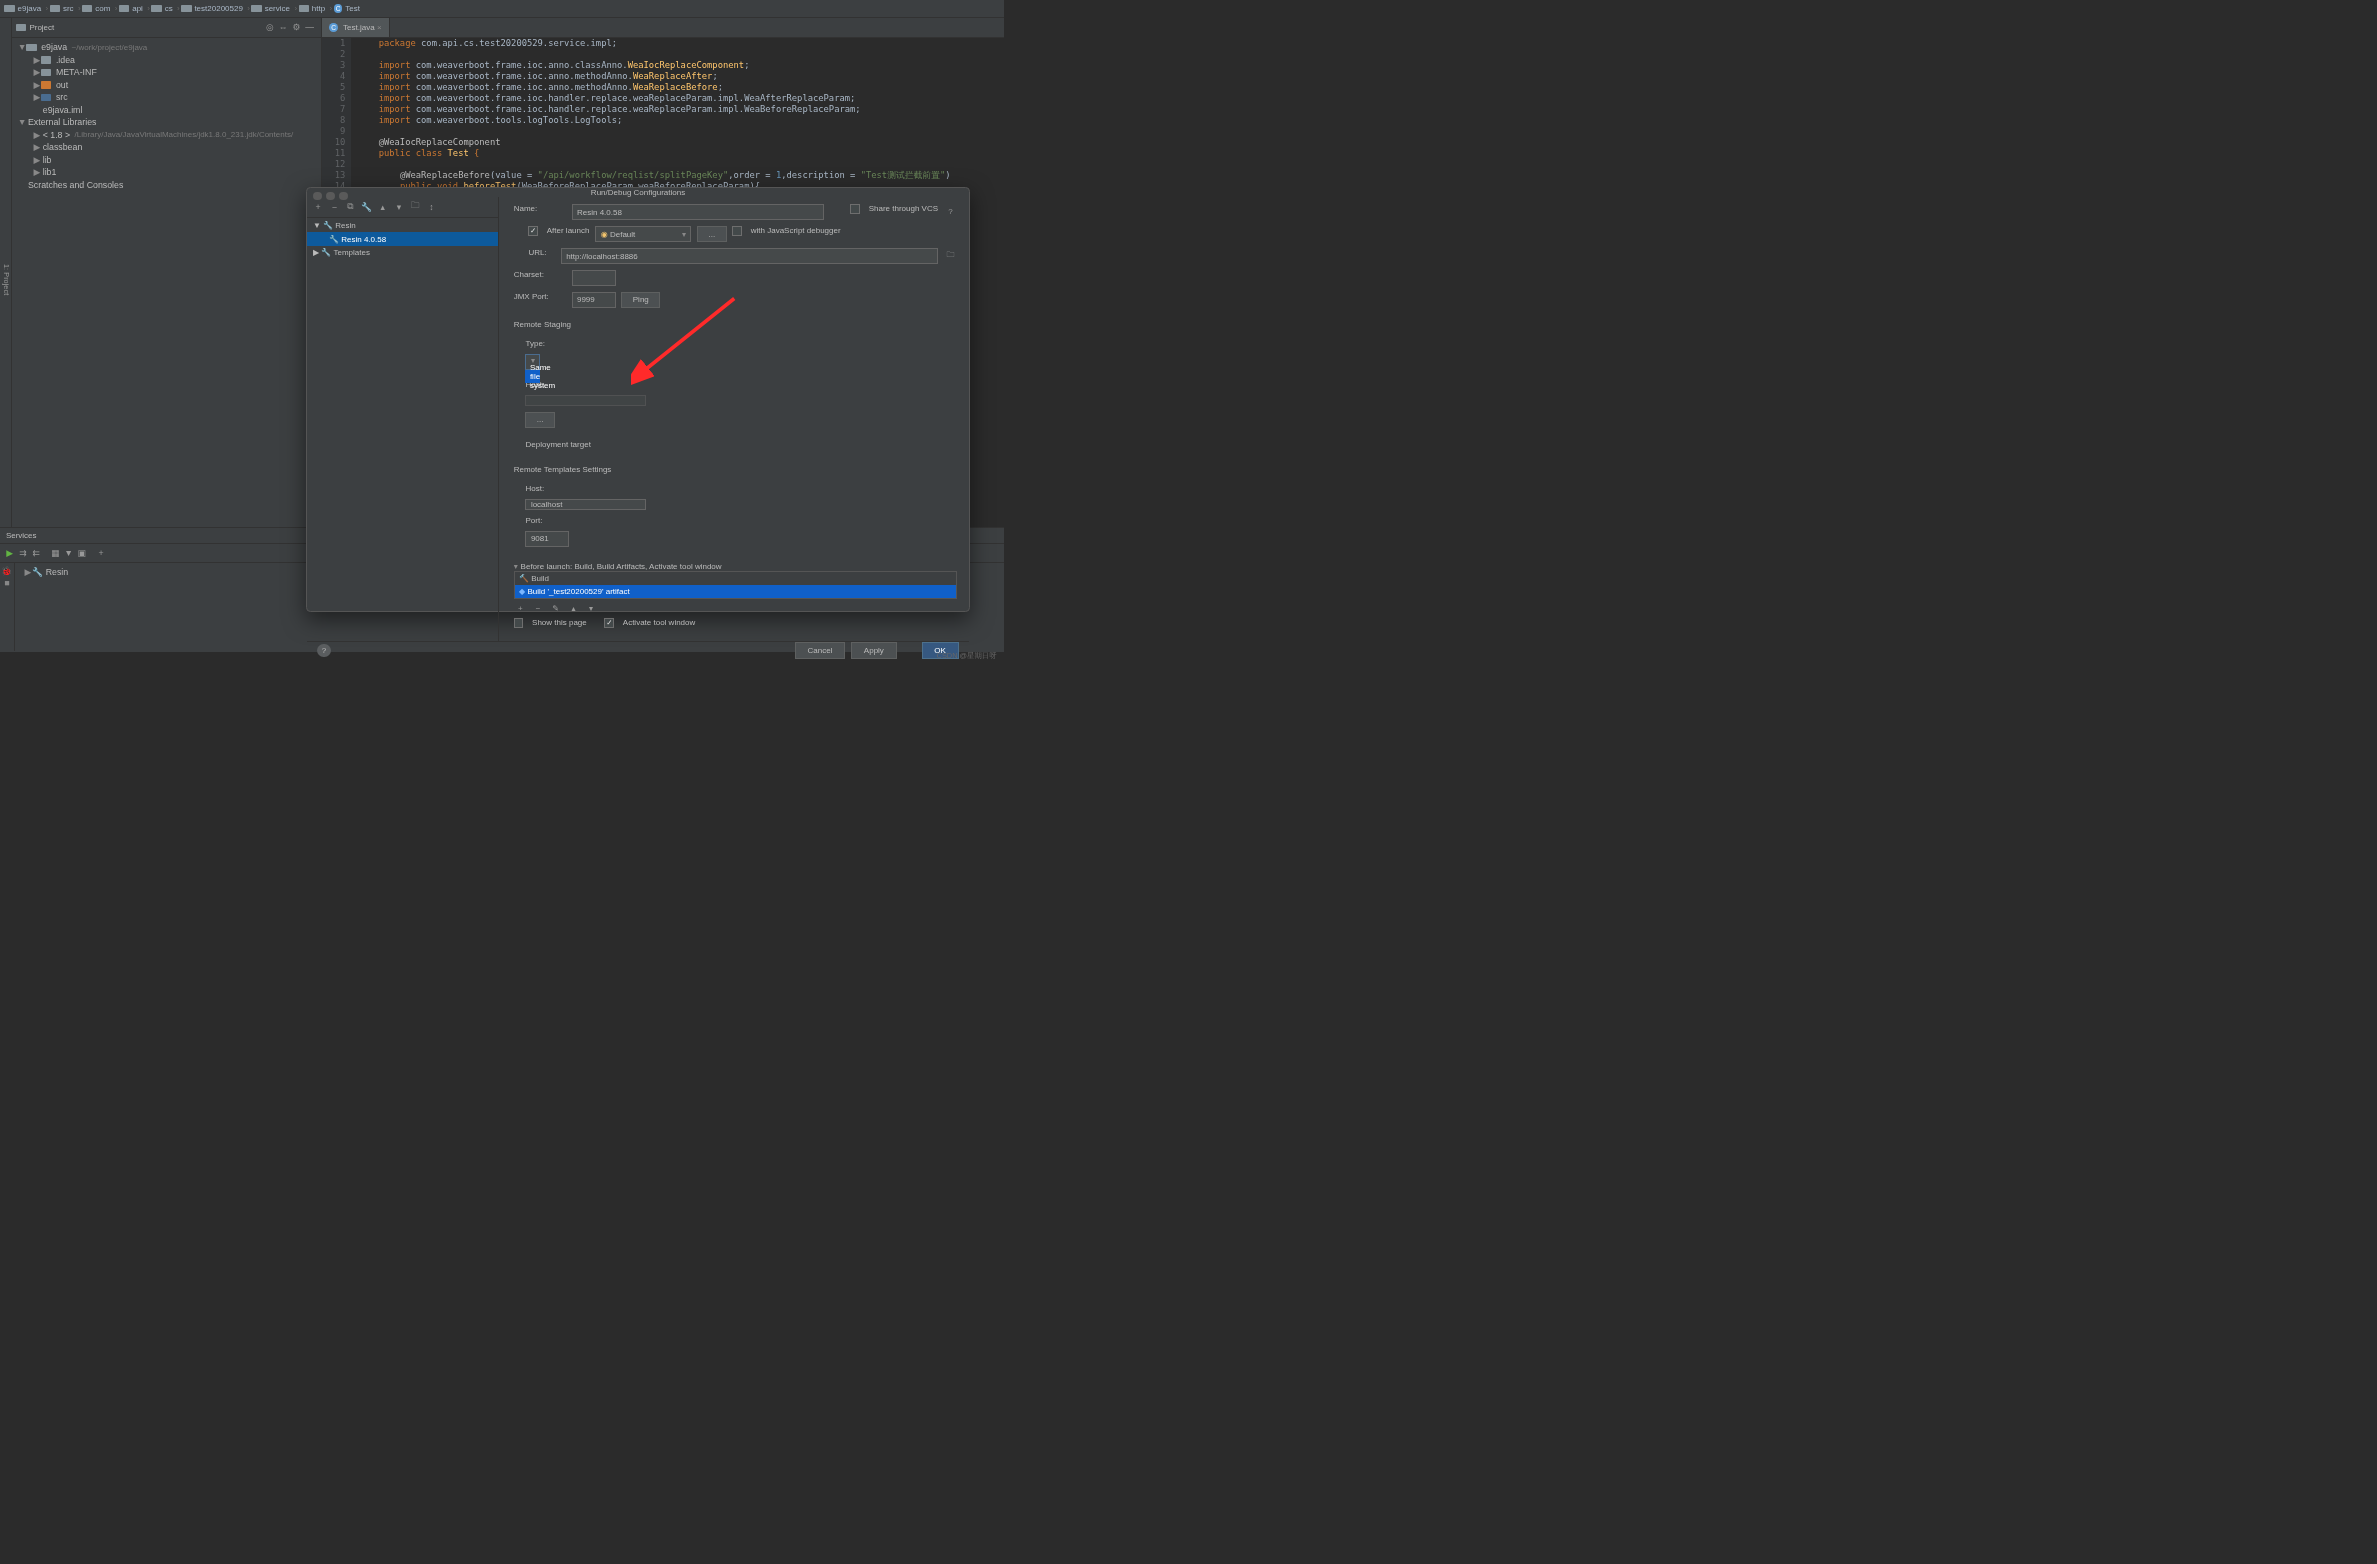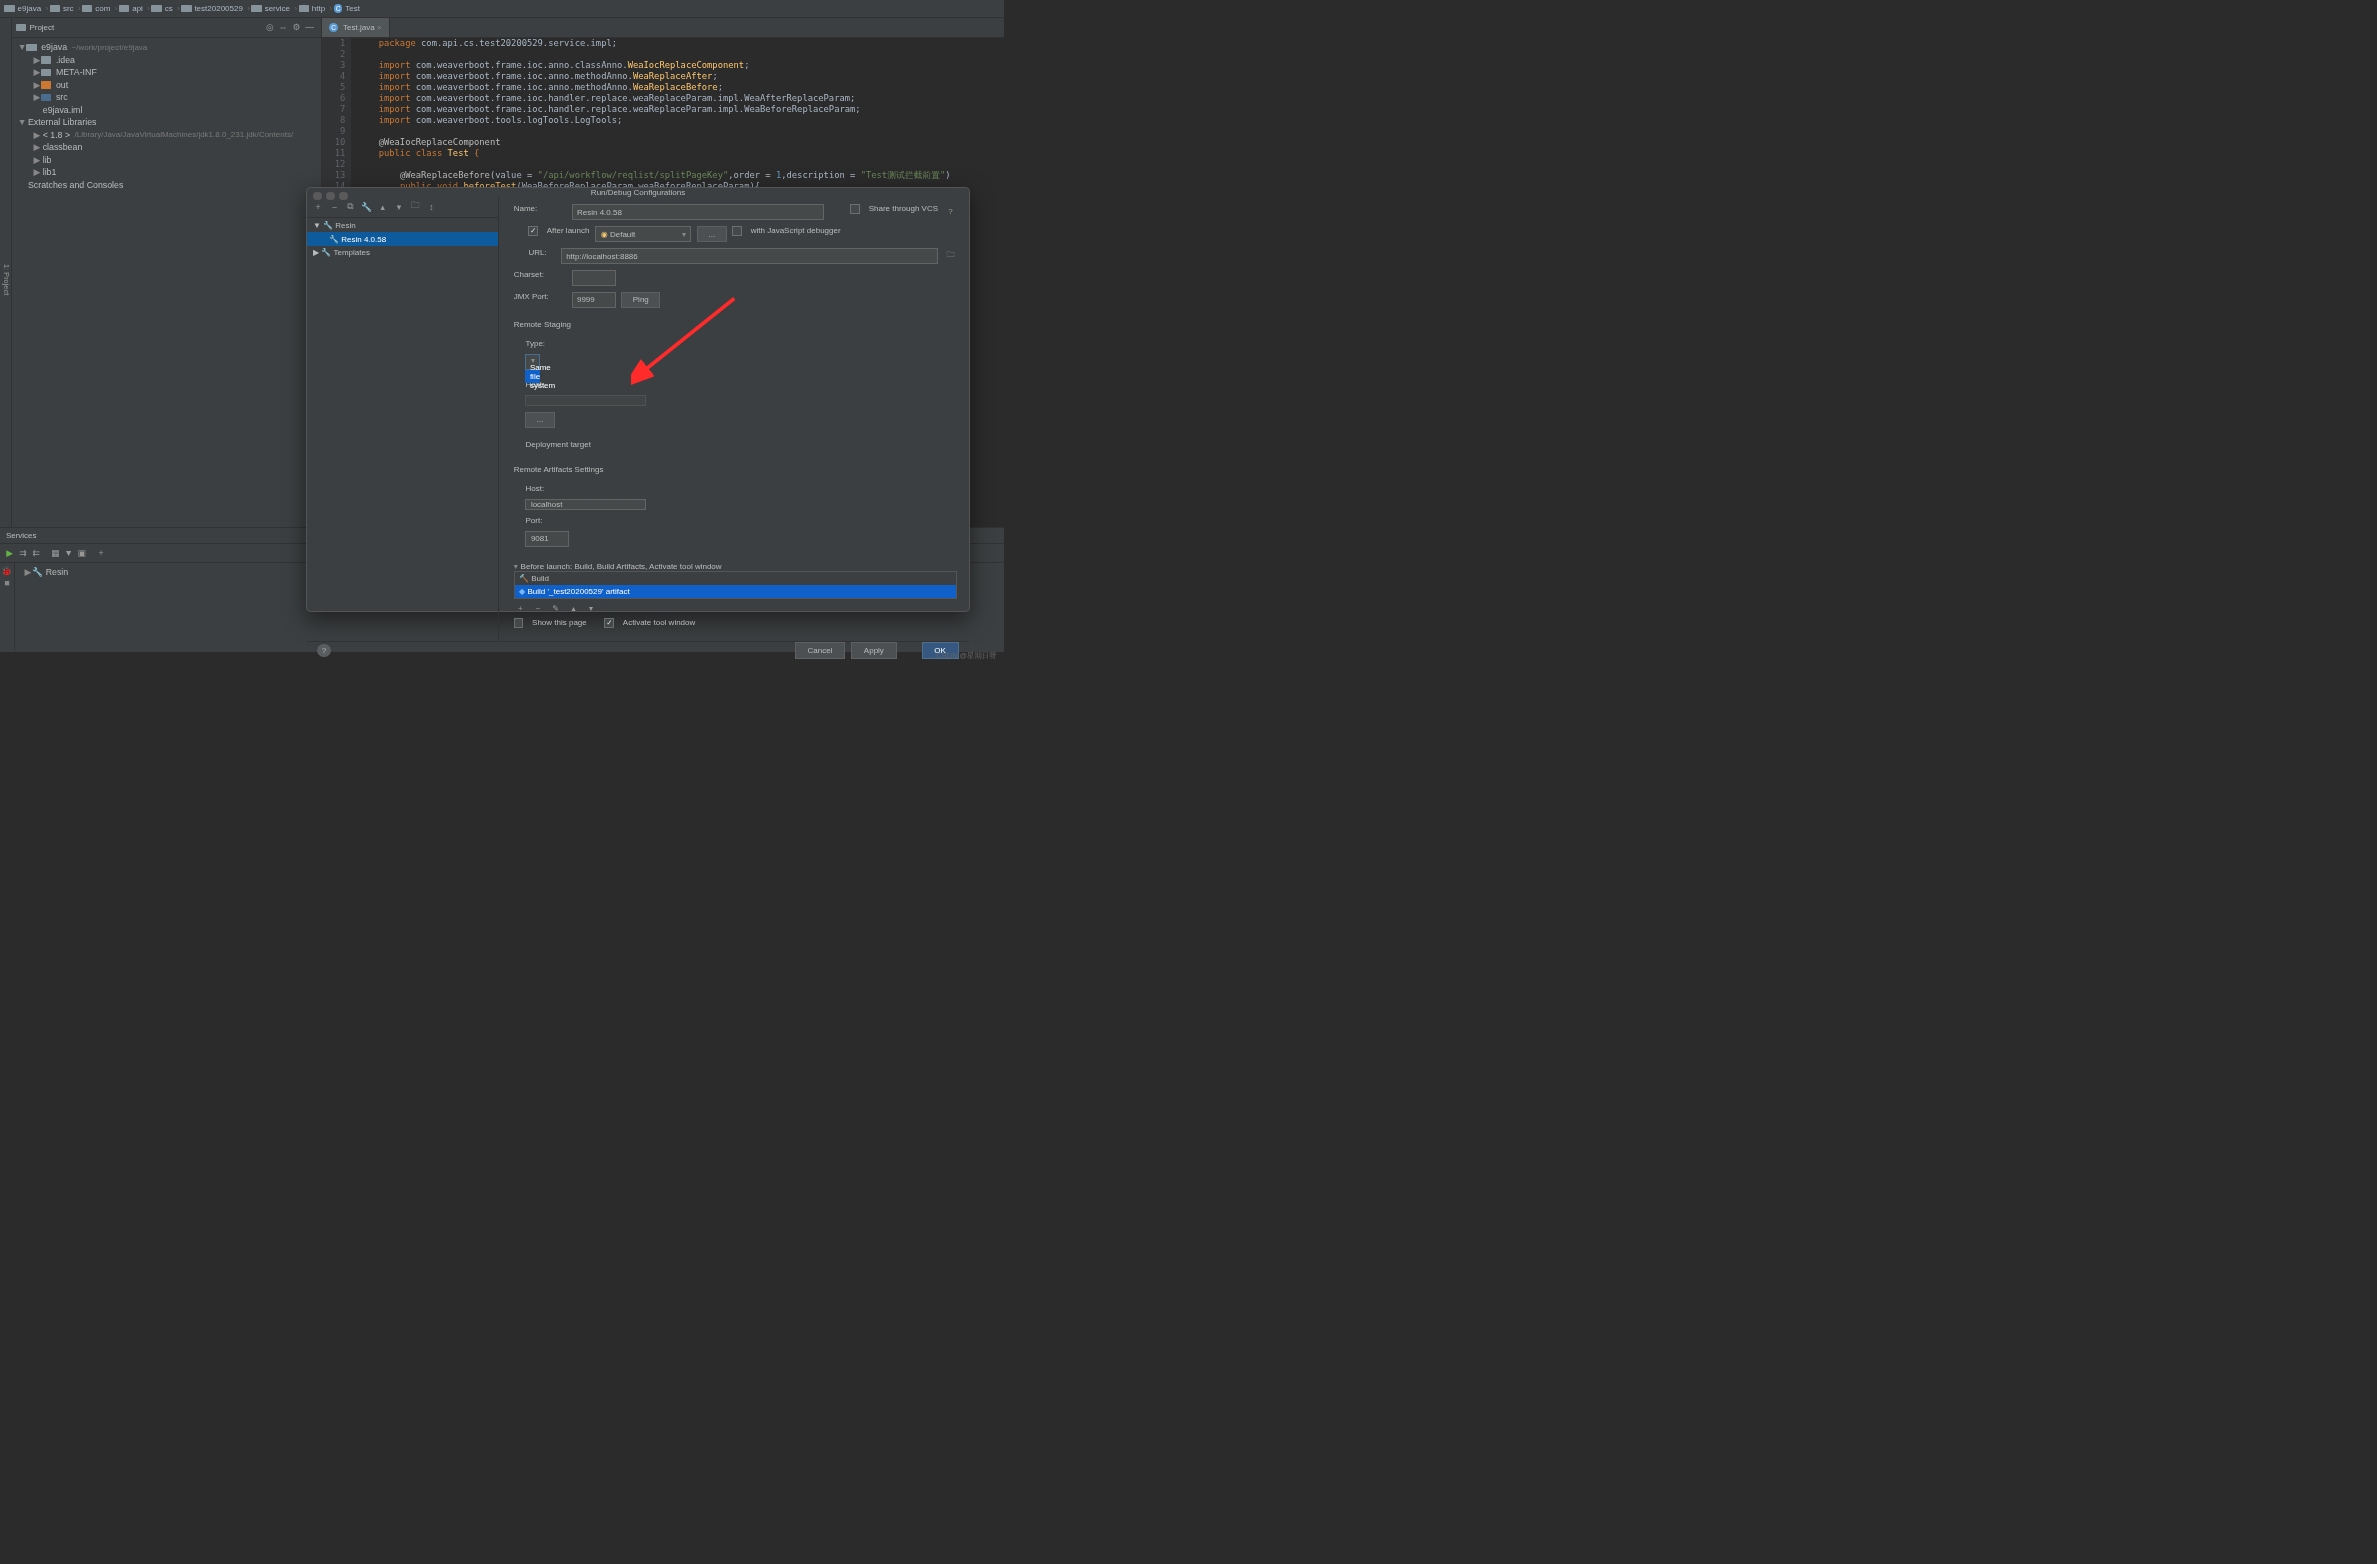--- a/index.html
+++ b/index.html
@@ -351,21 +351,21 @@
           <div class="form-row" style="margin-top:10.3px">
             <span style="width:29.5px">Host:</span>
             <input class="form-input" style="opacity: 0.5;">
             <button class="btn-small">...</button>
           </div>
           <div class="form-row">
               <span style="width:11.8px"></span>
               <span>Deployment target</span>
             </div>
         </div>
-        <div class="section">Remote Artifacts Settings</div>
+        <div class="section">Remote Templates Settings</div>
         <div class="section indent-sub">
           <div class="form-row">
               <span style="width:29.5px">Host:</span>
               <input class="form-input" value="localhost" style="">
             </div>
           <div class="form-row">
               <span style="width:29.5px">Port:</span>
               <input class="form-input sm" value="9081" style="">
             </div>
         </div>

